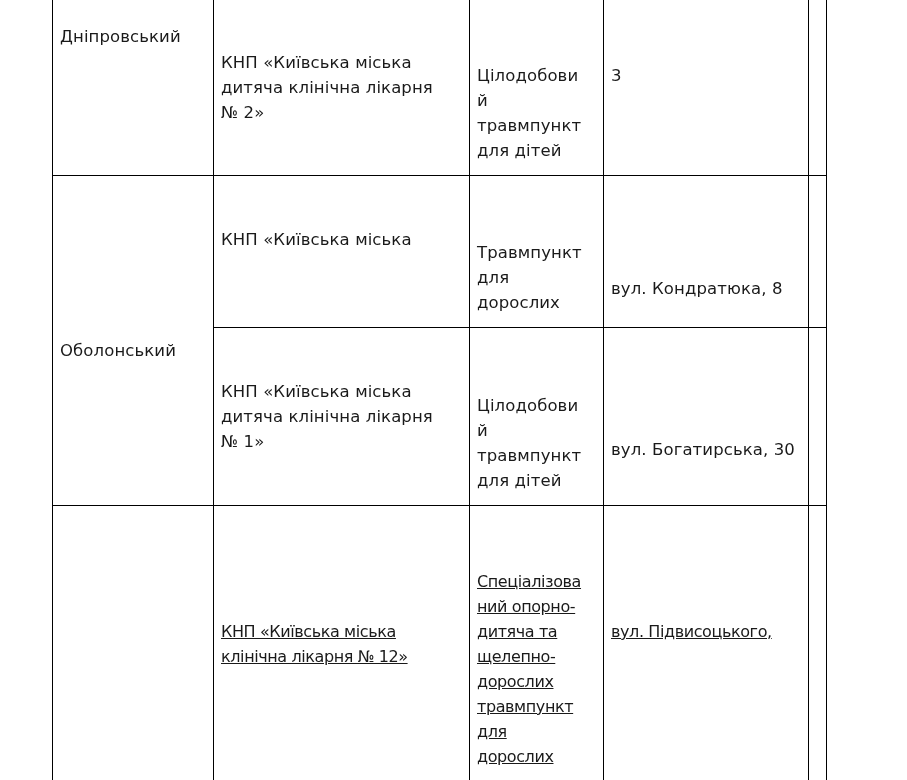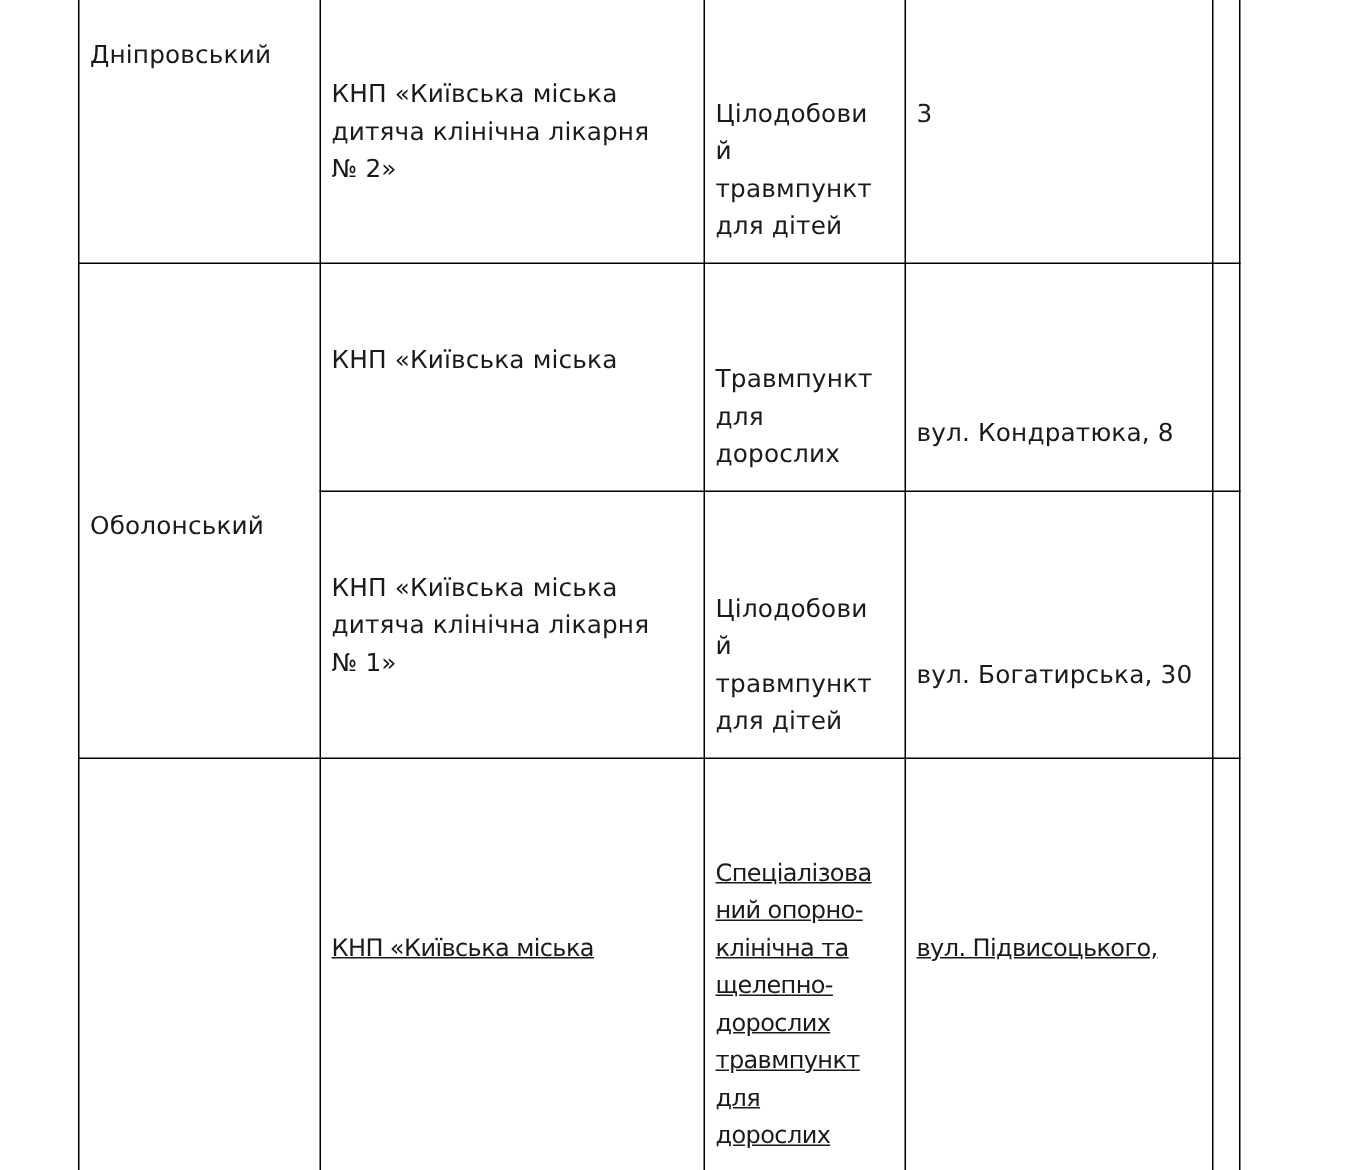--- a/index.html
+++ b/index.html
@@ -67,25 +67,26 @@
   <div>й</div>
   <div>травмпункт</div>
   <div>для дітей</div>
 </div>
 <div class="cell" style="left:611px;top:405px;margin-top:32px;">
   <div>вул. Богатирська, 30</div>
 </div>
 
 <div class="cell condensed" style="left:221px;top:619px;">
   <div>КНП «Київська міська</div>
+  <div>клінічна лікарня № 12»</div>
 </div>
 <div class="cell condensed" style="left:477px;top:569px;">
   <div>Спеціалізова</div>
   <div>ний опорно-</div>
-  <div>клінічна та</div>
+  <div>дитяча та</div>
   <div>щелепно-</div>
   <div>дорослих</div>
   <div>травмпункт</div>
   <div>для</div>
   <div>дорослих</div>
 </div>
 <div class="cell condensed" style="left:611px;top:619px;">
   <div>вул. Підвисоцького,</div>
 </div>
 

